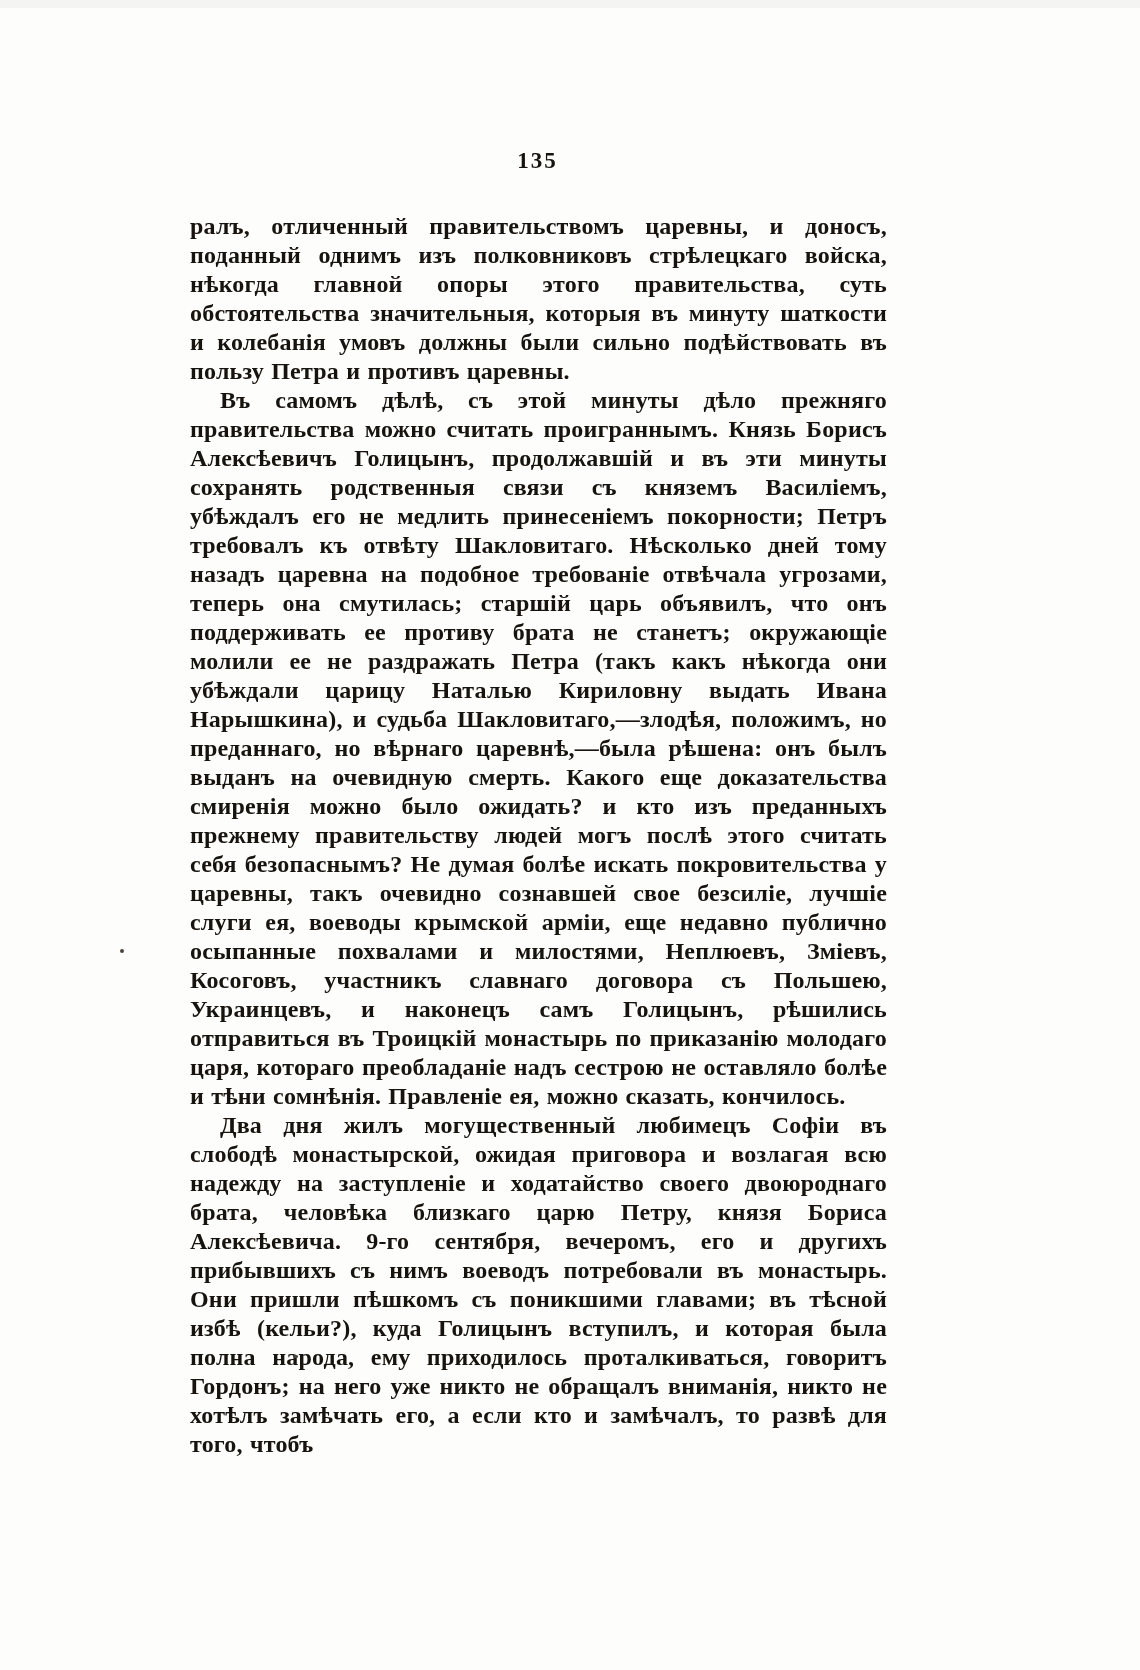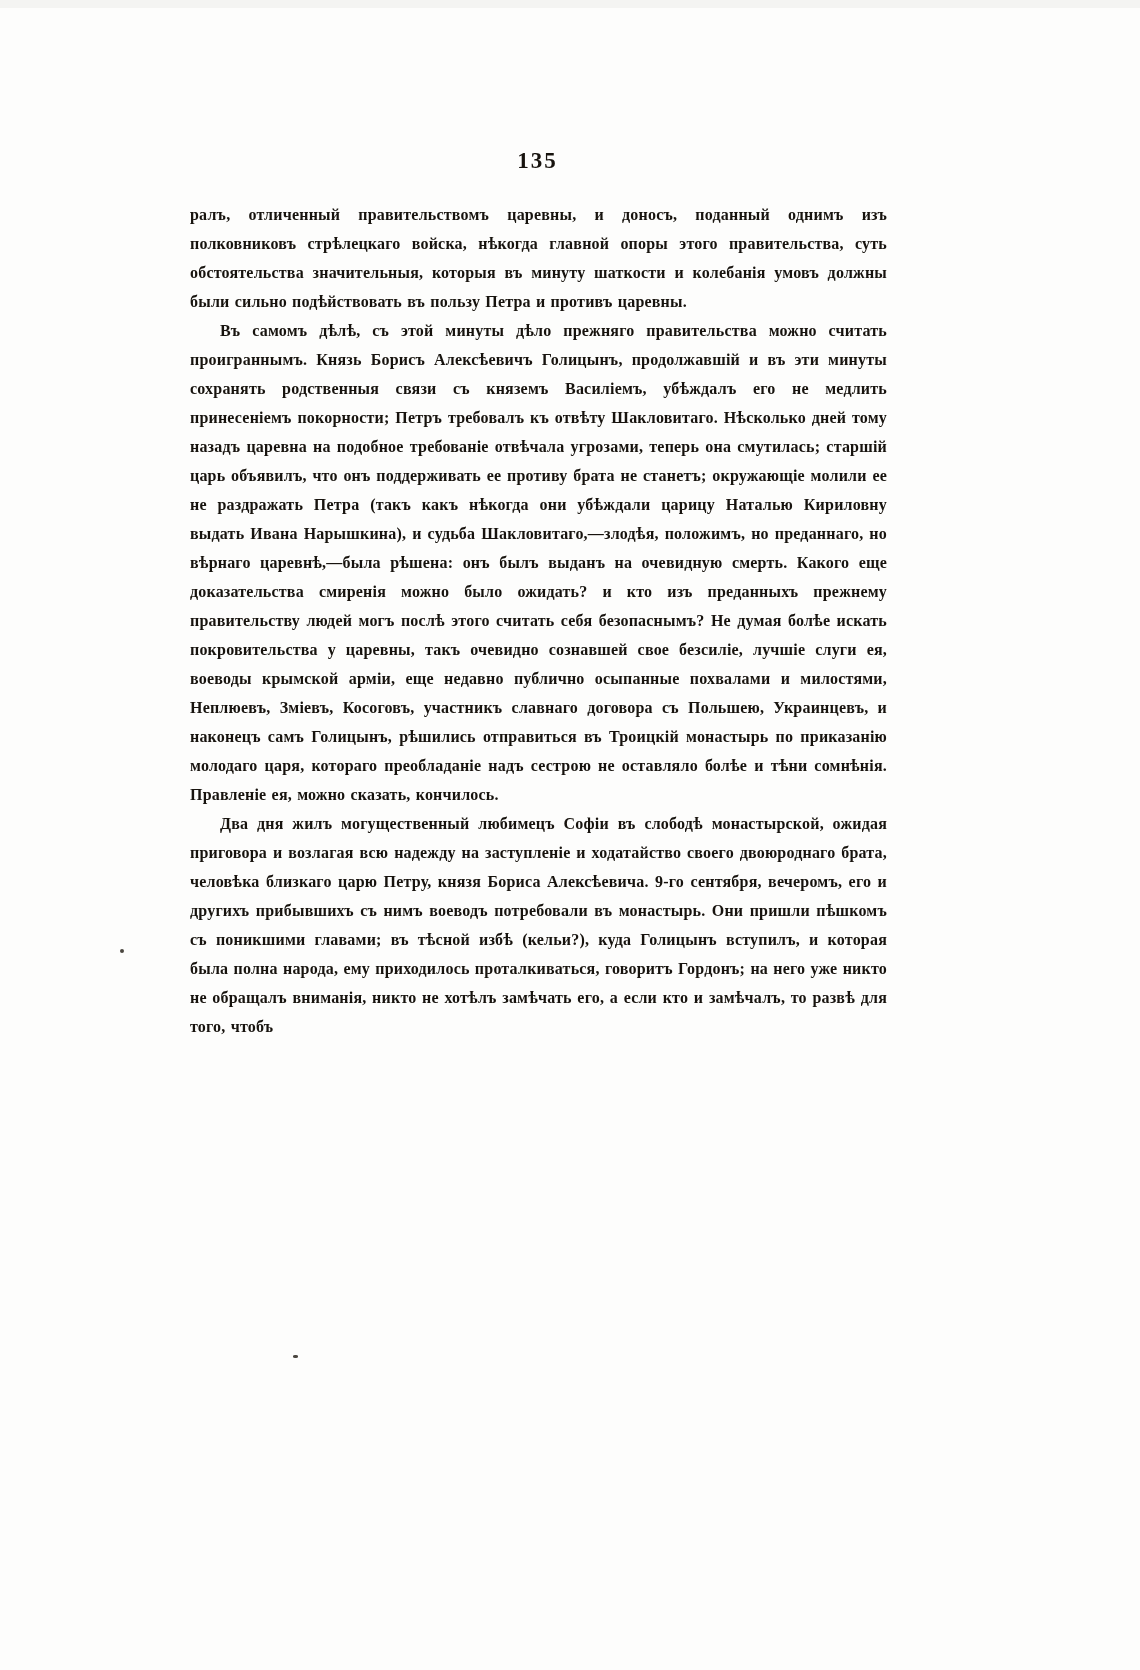--- a/index.html
+++ b/index.html
@@ -23,24 +23,24 @@
     left: 190px;
     width: 695px;
     text-align: center;
     font-size: 23px;
     font-weight: 700;
     letter-spacing: 2px;
     color: #17130e;
   }
   .text-block {
     position: absolute;
-    top: 192px;
+    top: 204px;
     left: 190px;
     width: 697px;
-    font-size: 16px;
+    font-size: 24px;
     line-height: 29px;
     font-weight: 700;
     text-align: justify;
     letter-spacing: 0.2px;
     word-spacing: 1px;
   }
   .text-block p {
     margin: 0;
     padding: 0;
   }

